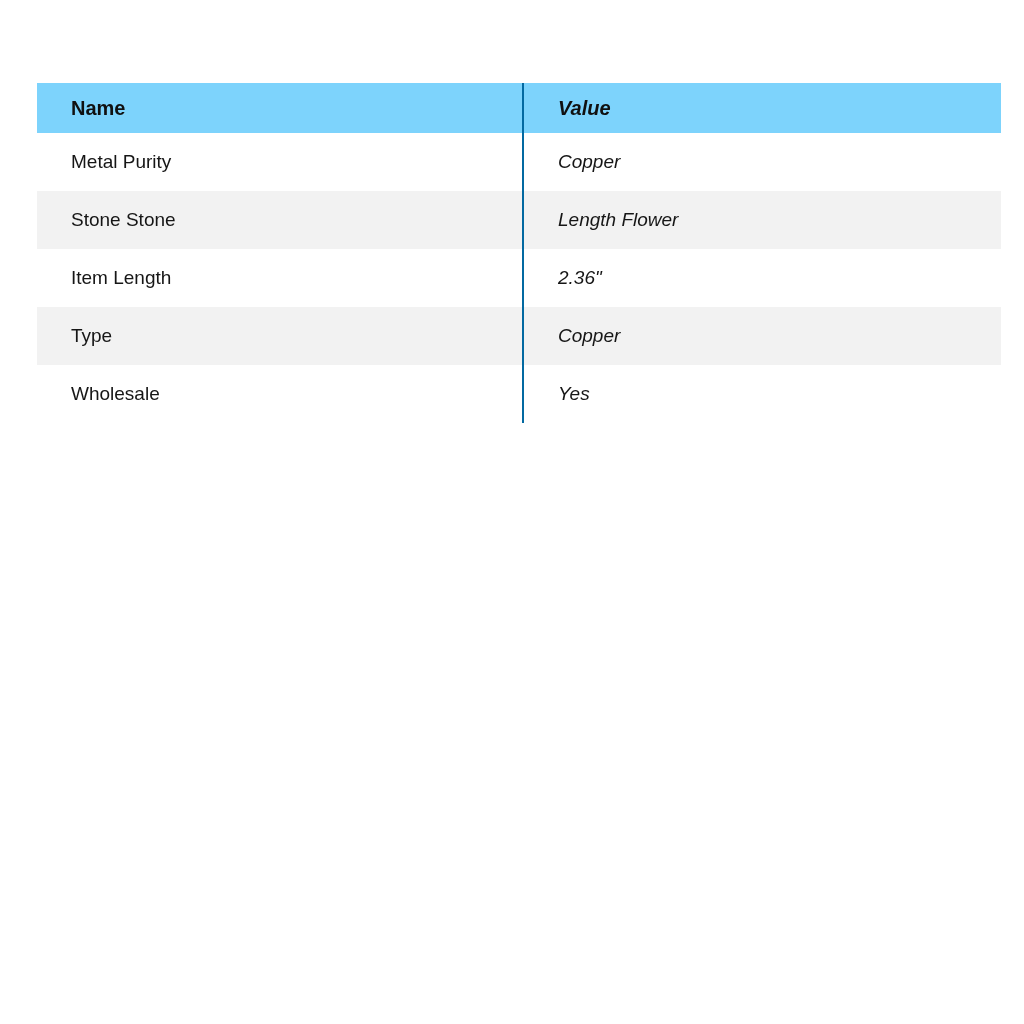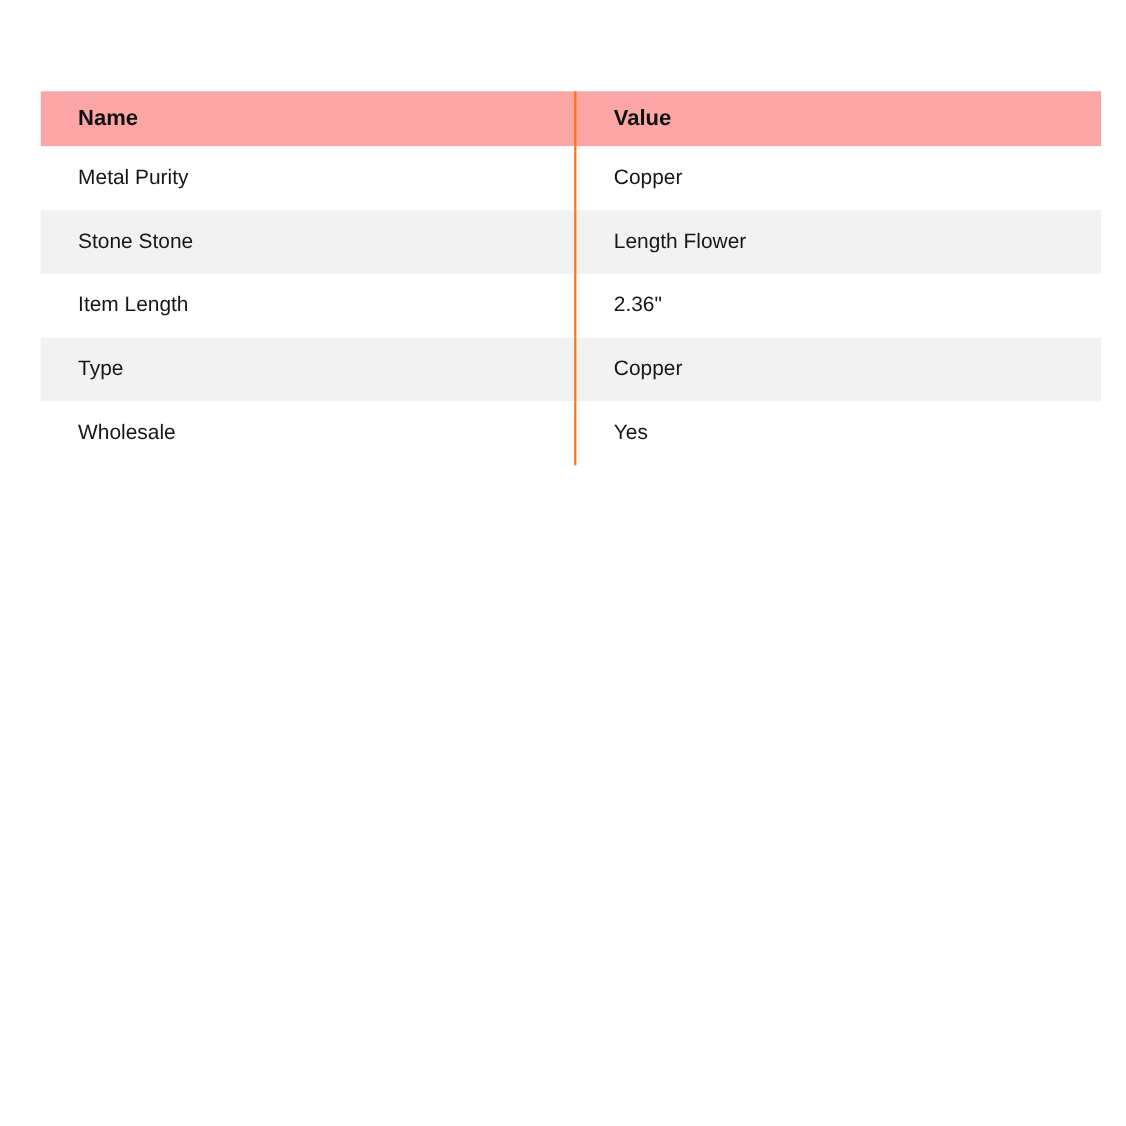--- a/index.html
+++ b/index.html
@@ -43,34 +43,35 @@
     vertical-align: middle;
     padding: 0 0 0 34px;
     font-size: 19px;
     font-weight: 400;
     color: #161616;
   }
   table.spec-table tbody tr:nth-child(even) { background: #f2f2f2; }
   table.spec-table tbody tr:nth-child(odd) { background: #ffffff; }
   table.spec-table th + th,
   table.spec-table td + td {
-    border-left: 2px solid #f97316;
+    border-left: 2px solid #0369a1;
+    font-style: italic;
   }
 </style>
 </head>
 <body>
 
 <div class="page">
   <table class="spec-table">
     <colgroup>
       <col class="name-col">
       <col class="value-col">
     </colgroup>
     <thead>
-      <tr style="background: #fca5a5;">
+      <tr style="background: #7dd3fc;">
         <th>Name</th>
         <th>Value</th>
       </tr>
     </thead>
     <tbody>
         <tr>
           <td>Metal Purity</td>
           <td>Copper</td>
         </tr>
         <tr>

